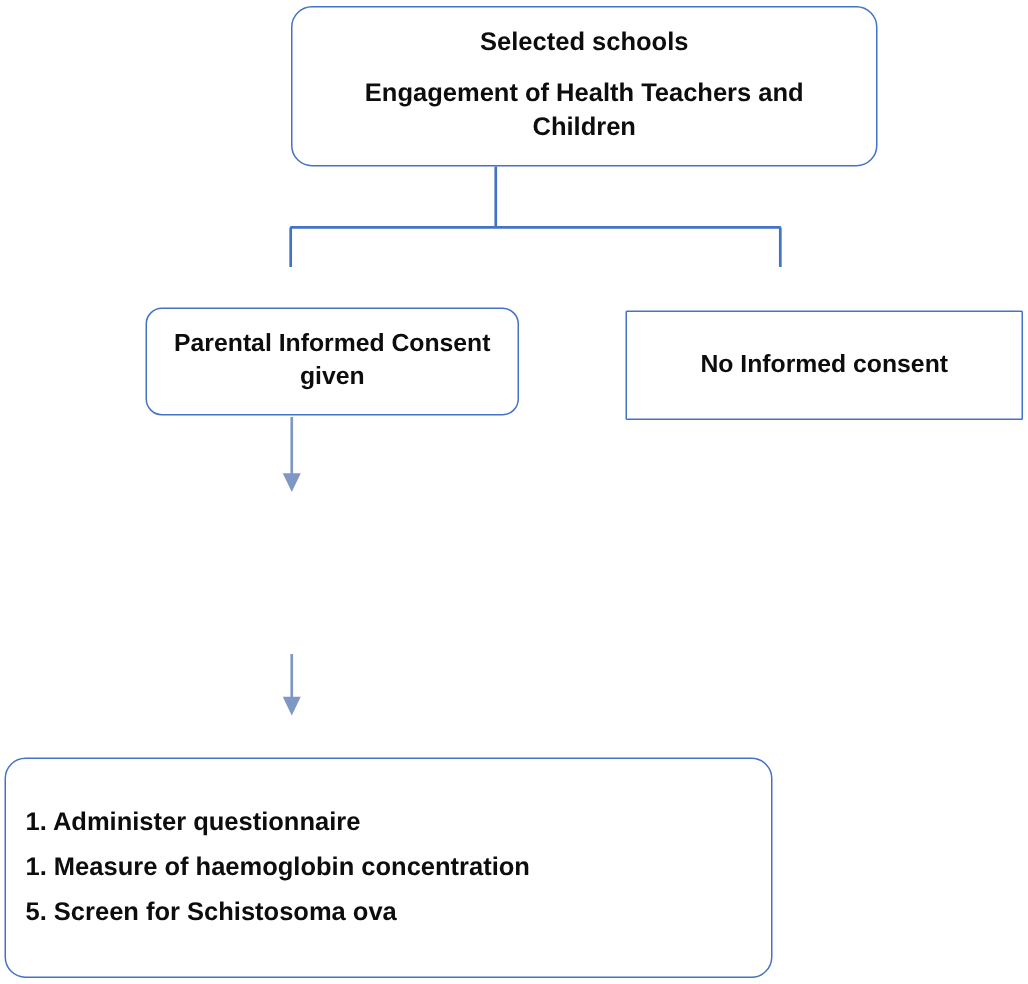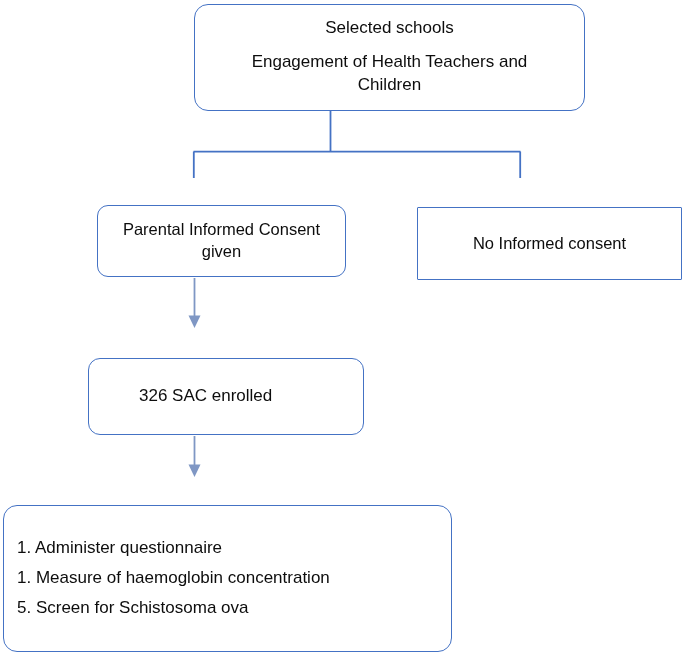--- a/index.html
+++ b/index.html
@@ -27,21 +27,21 @@
     position: absolute;
     box-sizing: border-box;
     background: #ffffff;
     border: 1.6px solid #4472c4;
     border-radius: 12px;
     display: flex;
     flex-direction: column;
     align-items: center;
     justify-content: center;
     color: #0d0d0d;
-    font-weight: normal;
+    font-weight: bold;
     line-height: 1.32;
     text-align: center;
     z-index: 2;
   }
 
   
   #node-selected-schools {
     left: 194px;
     top: 4px;
     width: 391px;
@@ -95,21 +95,21 @@
   }
   #node-sac-enrolled .txt {
     font-size: 17px;
     text-align: left;
   }
 
   
   #node-procedures {
     left: 3px;
     top: 505px;
-    width: 449px;
+    width: 512px;
     height: 147px;
     border-radius: 14px;
     align-items: flex-start;
     justify-content: center;
     padding: 2px 0 2px 13px;
   }
   #node-procedures .proc-list {
     display: flex;
     flex-direction: column;
     align-items: flex-start;
@@ -161,23 +161,20 @@
   </div>
 
   <div class="node" id="node-consent-given">
     <div class="txt">Parental Informed Consent given</div>
   </div>
 
   <div class="node" id="node-no-consent">
     <div class="txt">No Informed consent</div>
   </div>
 
-  <div class="node" id="node-sac-enrolled">
-    <div class="txt">326 SAC enrolled</div>
-  </div>
 
   <div class="node" id="node-procedures">
     <div class="proc-list">
       <div class="proc-item">1. Administer questionnaire</div>
       <div class="proc-item">1. Measure of haemoglobin concentration</div>
       <div class="proc-item">5. Screen for Schistosoma ova</div>
     </div>
   </div>
 
 </div>

